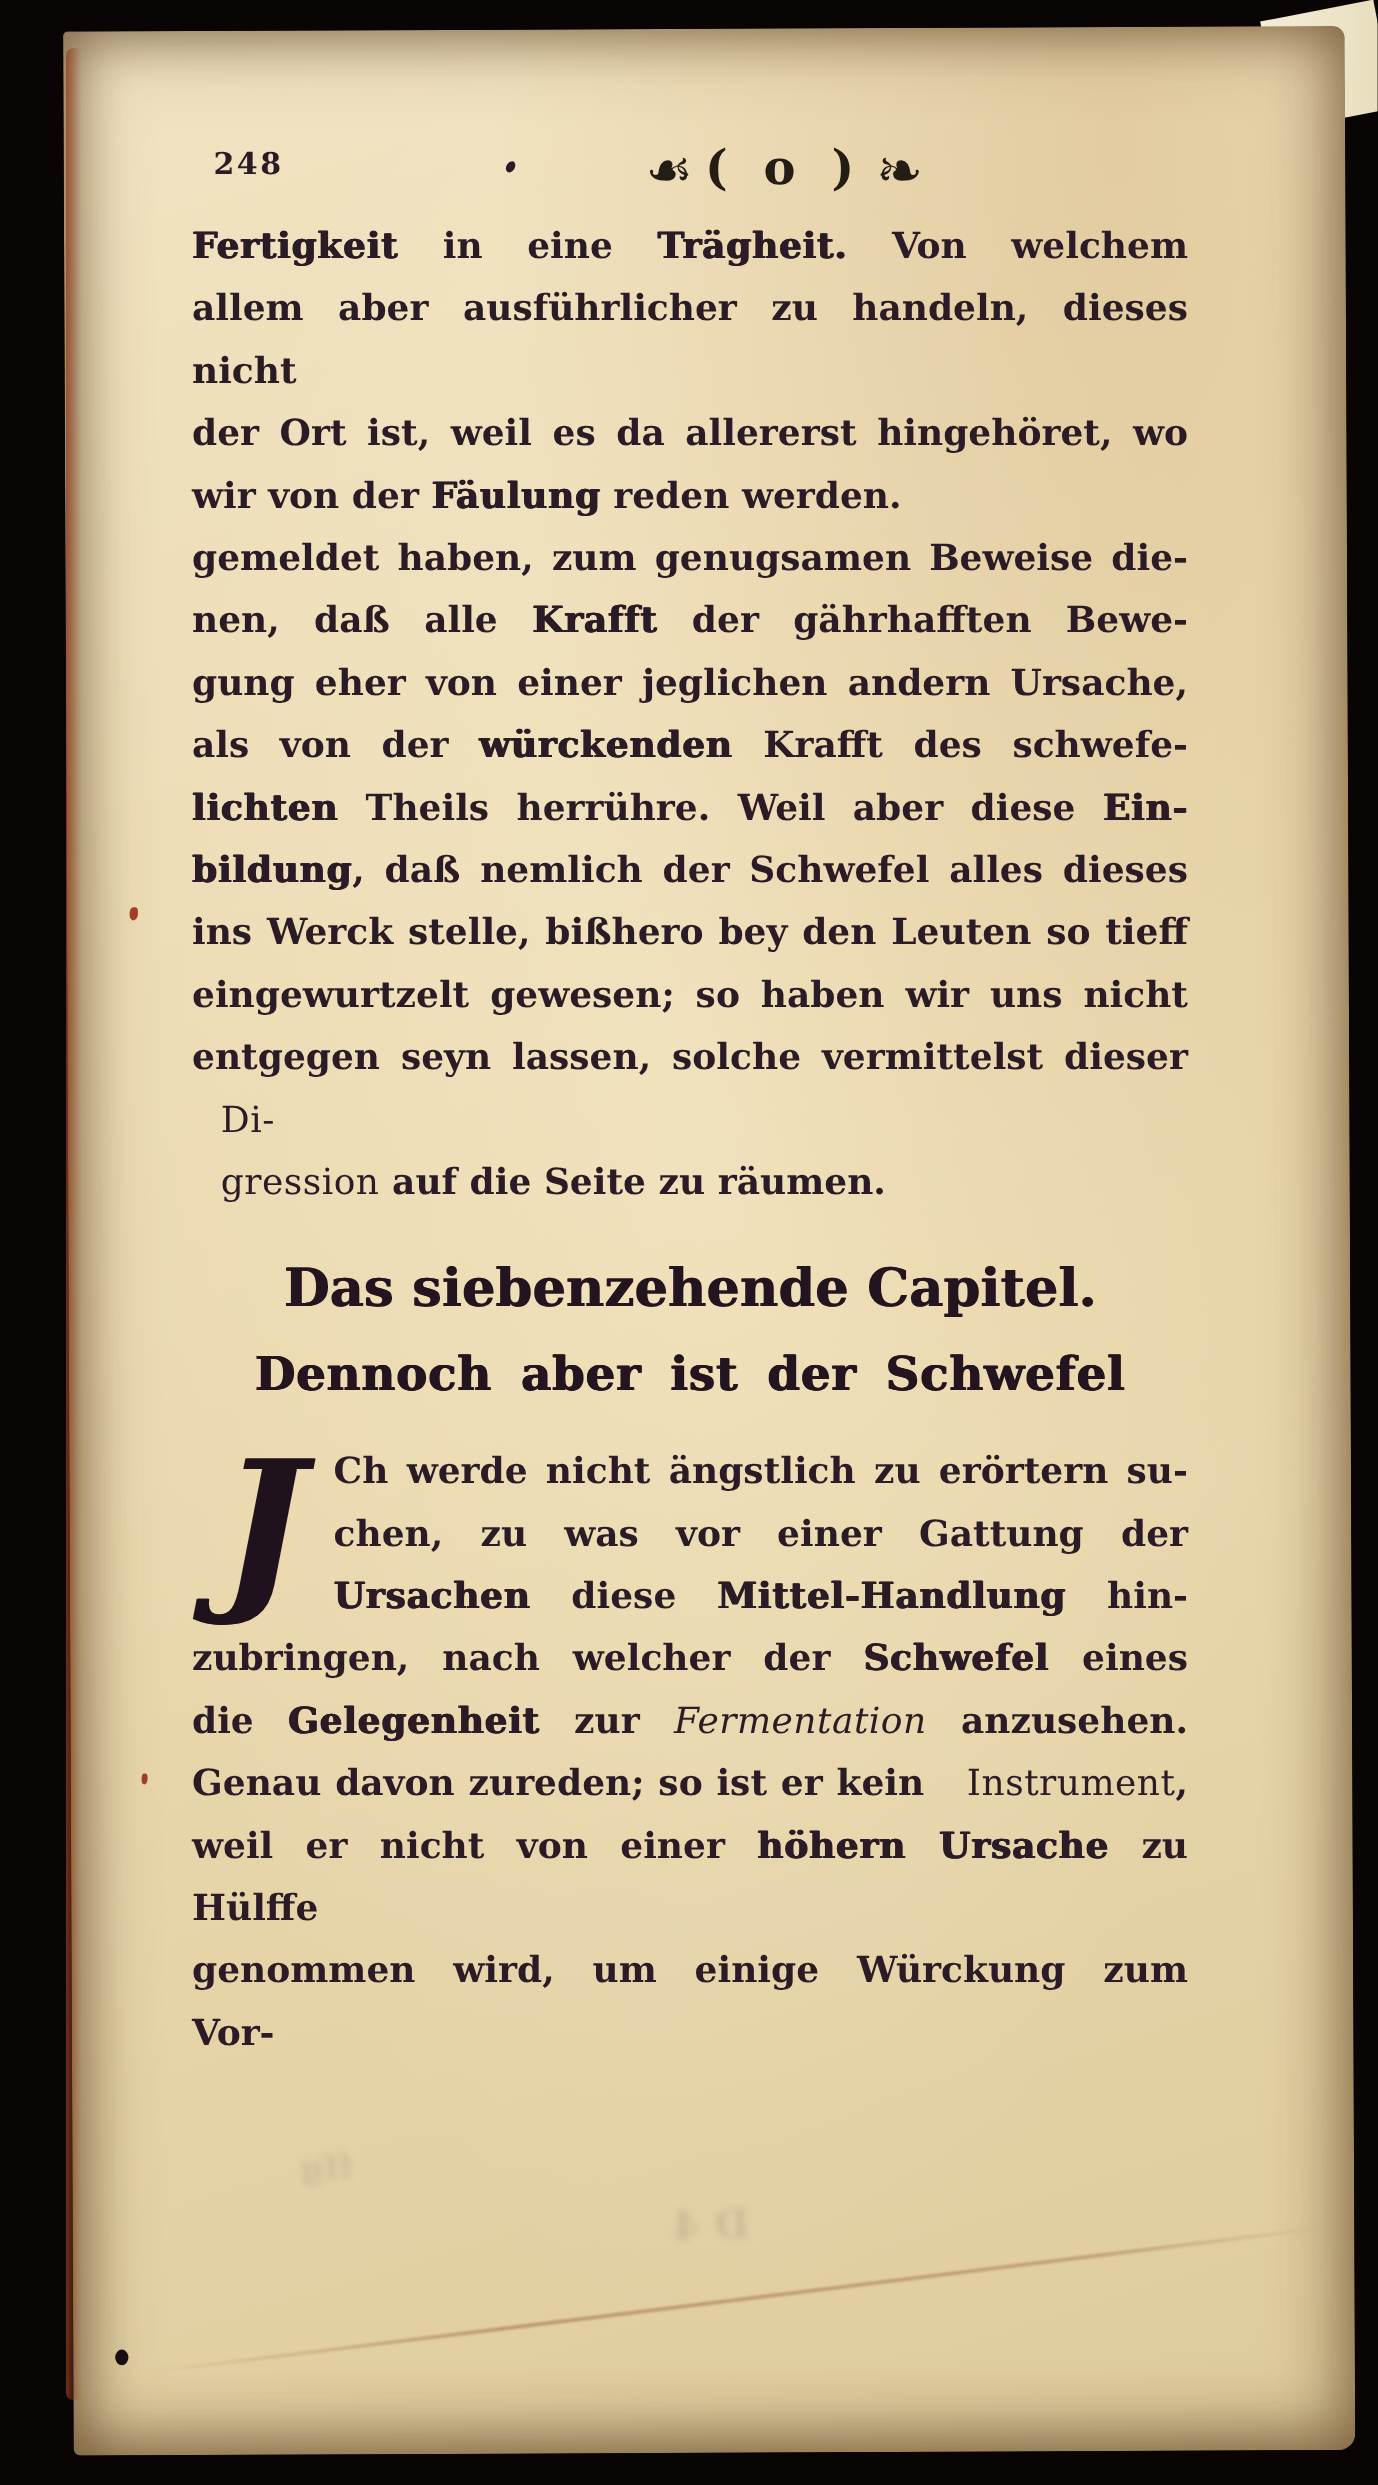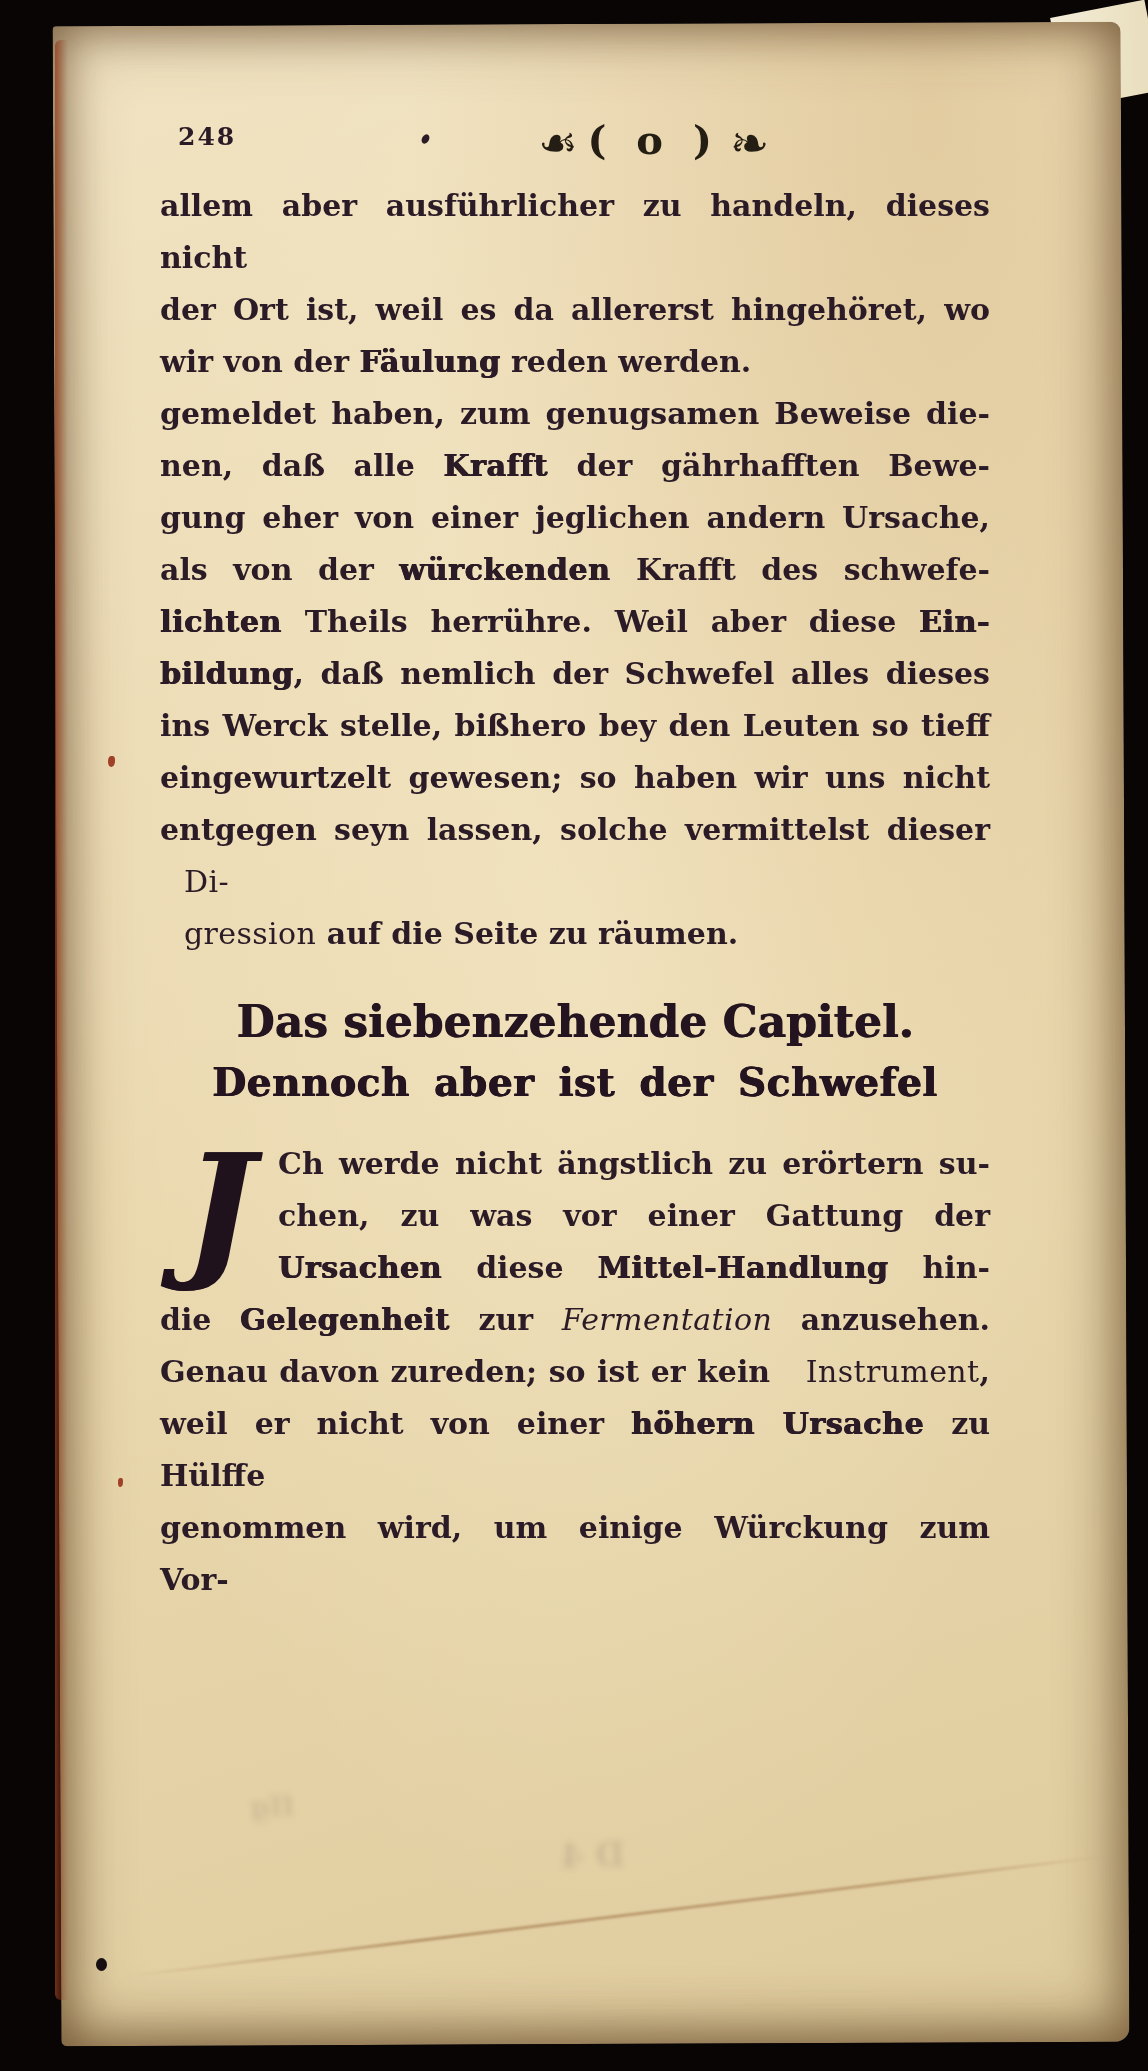--- a/index.html
+++ b/index.html
@@ -58,21 +58,21 @@
   .line.ind1{text-indent:44px;}
   .s-em{ text-shadow:0.7px 0 0 currentColor,-0.35px 0 0 currentColor; letter-spacing:.6px; }
   .s-lat{font-weight:normal;letter-spacing:.4px;margin-left:24px;}
   .s-lati{font-weight:normal;font-style:italic;letter-spacing:.4px;}
 
   .chapter-heading{
     margin-top:32px;text-align:center;
     font-size:44px;font-weight:bold;line-height:60px;
     text-shadow:0.8px 0 0 currentColor;color:#241420;
   }
-  .argument{margin-top:0;text-align:center;color:#241420;}
+  .argument{margin-top:11px;text-align:center;color:#241420;}
   .argument .line{white-space:nowrap;}
   .arg-l1{font-size:39px;font-weight:bold;line-height:60px;word-spacing:10px;}
   .arg-rest{font-size:32px;font-weight:bold;line-height:52px;}
 
   .para3{margin-top:26px;}
   .drop-cap{
     float:left;width:118px;height:156px;
     font-size:148px;line-height:140px;font-weight:bold;font-style:italic;
     color:#20121c;text-align:center;
     text-shadow:1px 0 0 currentColor;
@@ -101,20 +101,21 @@
 
 <div class="text-block">
 
   <div class="header-row">
     <span class="page-number">248</span>
     <span class="ink-speck" style="left:262px;top:18px;width:7px;height:10px;transform:rotate(30deg);"></span>
     <span class="ornament"><span class="fleuron">☙</span><span class="orn-center">( o )</span><span class="fleuron right">☙</span></span>
   </div>
 
   <div class="body-text">
+      <div class="line just"><span class="s-em">Fertigkeit</span><span> in eine </span><span class="s-em">Trägheit.</span><span>  Von welchem</span></div>
       <div class="line just"><span>allem aber ausführlicher zu handeln, dieses nicht</span></div>
       <div class="line just"><span>der Ort ist, weil es da allererst hingehöret, wo</span></div>
       <div class="line"><span>wir von der </span><span class="s-em">Fäulung</span><span> reden werden.</span></div>
     </div>
   <div class="body-text">
       <div class="line just"><span>gemeldet haben, zum genugsamen Beweise die-</span></div>
       <div class="line just"><span>nen, daß alle </span><span class="s-em">Krafft</span><span> der gährhafften Bewe-</span></div>
       <div class="line just"><span>gung eher von einer jeglichen andern Ursache,</span></div>
       <div class="line just"><span>als von der </span><span class="s-em">würckenden</span><span> Krafft des schwefe-</span></div>
       <div class="line just"><span class="s-em">lichten</span><span> Theils herrühre.  Weil aber diese </span><span class="s-em">Ein-</span></div>
@@ -132,20 +133,21 @@
         <div class="line"><span class="s-em">Dennoch aber ist der Schwefel</span></div>
       </div>
   </div>
 
   <div class="body-text para3">
     <div class="drop-cap">J</div>
     <div>
         <div class="line just"><span>Ch werde nicht ängstlich zu erörtern su-</span></div>
         <div class="line just"><span>chen, zu was vor einer Gattung der</span></div>
         <div class="line just"><span class="s-em">Ursachen</span><span> diese </span><span class="s-em">Mittel-Handlung</span><span> hin-</span></div>
+        <div class="line just"><span>zubringen, nach welcher der </span><span class="s-em">Schwefel</span><span> eines</span></div>
         <div class="line just"><span>die </span><span class="s-em">Gelegenheit</span><span> zur </span><span class="s-lati">Fermentation</span><span> anzusehen.</span></div>
         <div class="line just"><span>Genau davon zureden; so ist er kein </span><span class="s-lat">Instrument</span><span>,</span></div>
         <div class="line just"><span>weil er nicht von einer </span><span class="s-em">höhern Ursache</span><span> zu Hülffe</span></div>
         <div class="line just"><span>genommen wird, um einige Würckung zum</span></div>
       </div>
     <div class="catchword-row"><span>Vor-</span></div>
   </div>
 
 </div>
 

